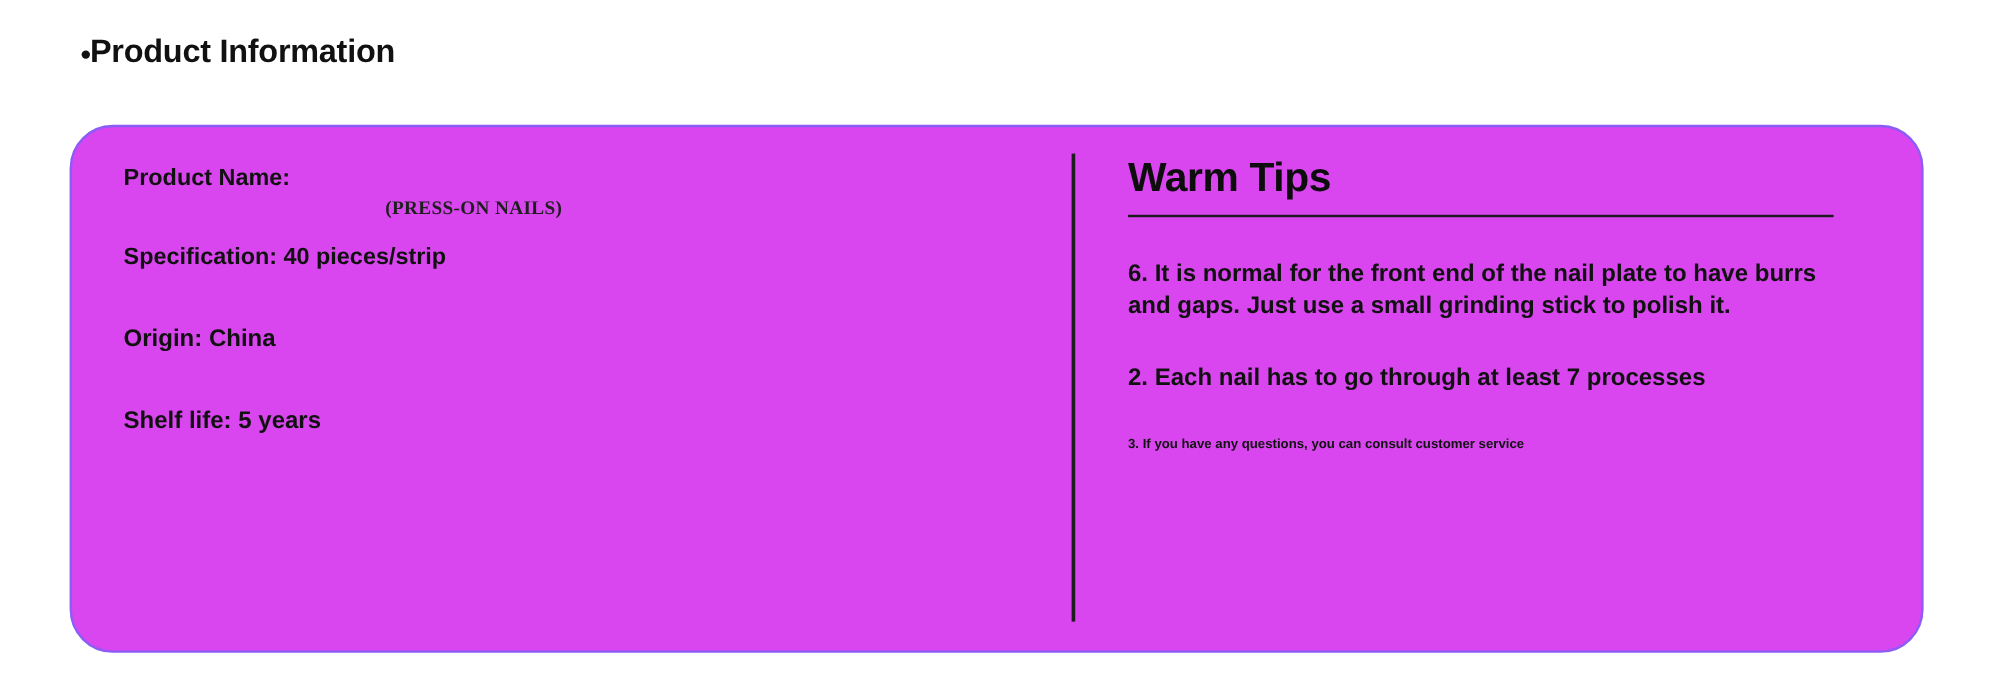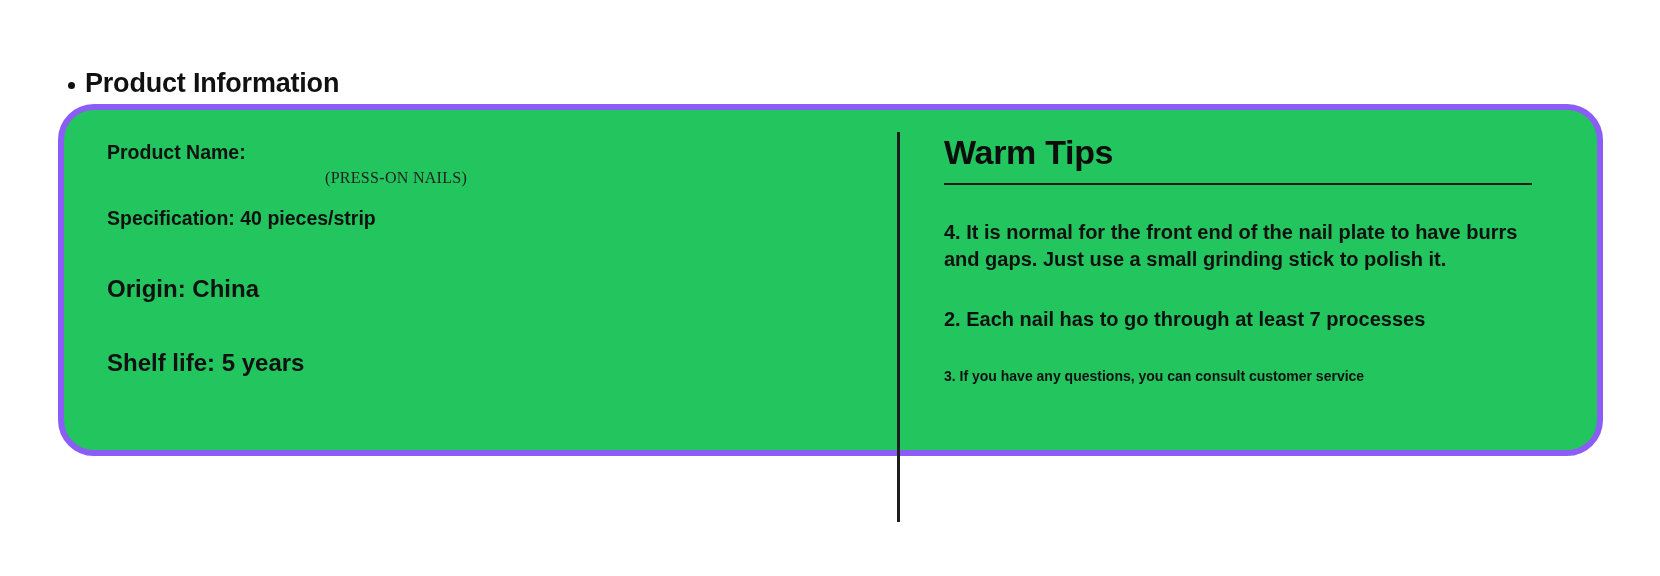--- a/index.html
+++ b/index.html
@@ -22,22 +22,21 @@
     height: 576px;
   }
 
   
   .section-heading {
     position: absolute;
     left: 68px;
     top: 28px;
     display: flex;
     align-items: center;
-    gap: 10px;
-    margin-top: 40px;
+    gap: 0;
   }
   .bullet-dot {
     width: 7px;
     height: 7px;
     border-radius: 50%;
     background: #111111;
     display: inline-block;
     margin-top: 4px;
   }
   .section-heading .title {
@@ -46,25 +45,25 @@
     letter-spacing: -0.2px;
     color: #111111;
   }
 
   
   .card {
     position: absolute;
     left: 58px;
     top: 104px;
     width: 1545px;
-    height: 352px;
-    border: 6px solid #8b5cf6;
+    height: 440px;
+    border: 2px solid #8b5cf6;
     border-radius: 36px;
     box-sizing: border-box;
-    background: #22c55e;
+    background: #d946ef;
   }
 
   
   .divider {
     position: absolute;
     left: 833px;
     top: 22px;
     width: 3px;
     height: 390px;
     background: #1d1d1d;
@@ -88,28 +87,28 @@
     margin-bottom: 40px;
   }
   .prod-name .line1 { display: block; }
   .prod-name .line2 { display: block; }
   .prod-name-sub {
     position: absolute;
     left: 218px;
     top: 27px;
     font-family: "Liberation Serif", serif;
     font-size: 16px;
-    font-weight: normal;
+    font-weight: bold;
     font-variant: small-caps;
     letter-spacing: 0.3px;
     color: #1f1f1f;
   }
   .spec-item { margin-bottom: 42px; }
   .spec-item.last { margin-bottom: 0; }
-  .spec-item.larger { font-size: 24px; }
+  .spec-item.larger { font-size: 20px; }
 
   
   .right-col {
     position: absolute;
     left: 880px;
     top: 14px;
     width: 620px;
     margin-top: 10px;
   }
   .tips-title {
@@ -128,21 +127,21 @@
   }
   .tip {
     font-size: 20px;
     font-weight: bold;
     line-height: 1.32;
     color: #111111;
     margin-bottom: 34px;
     max-width: 600px;
   }
   .tip.small {
-    font-size: 14px;
+    font-size: 11px;
     margin-bottom: 30px;
   }
   .tip.highlight {
     color: #7b1113;
     margin-bottom: 0;
   }
 </style>
 </head>
 <body>
 
@@ -170,20 +169,20 @@
       <div class="spec-row spec-item larger">Origin: China</div>
 
       <div class="spec-row spec-item last larger">Shelf life: 5 years</div>
 
     </div>
 
     <div class="right-col">
       <div class="tips-title">Warm Tips</div>
       <div class="tips-rule"></div>
 
-      <div class="tip">4. It is normal for the front end of the nail plate to have burrs and gaps. Just use a small grinding stick to polish it.</div>
+      <div class="tip">6. It is normal for the front end of the nail plate to have burrs and gaps. Just use a small grinding stick to polish it.</div>
       <div class="tip">2. Each nail has to go through at least 7 processes</div>
       <div class="tip small">3. If you have any questions, you can consult customer service</div>
     </div>
 
   </div>
 
 </div>
 
 </body></html>

